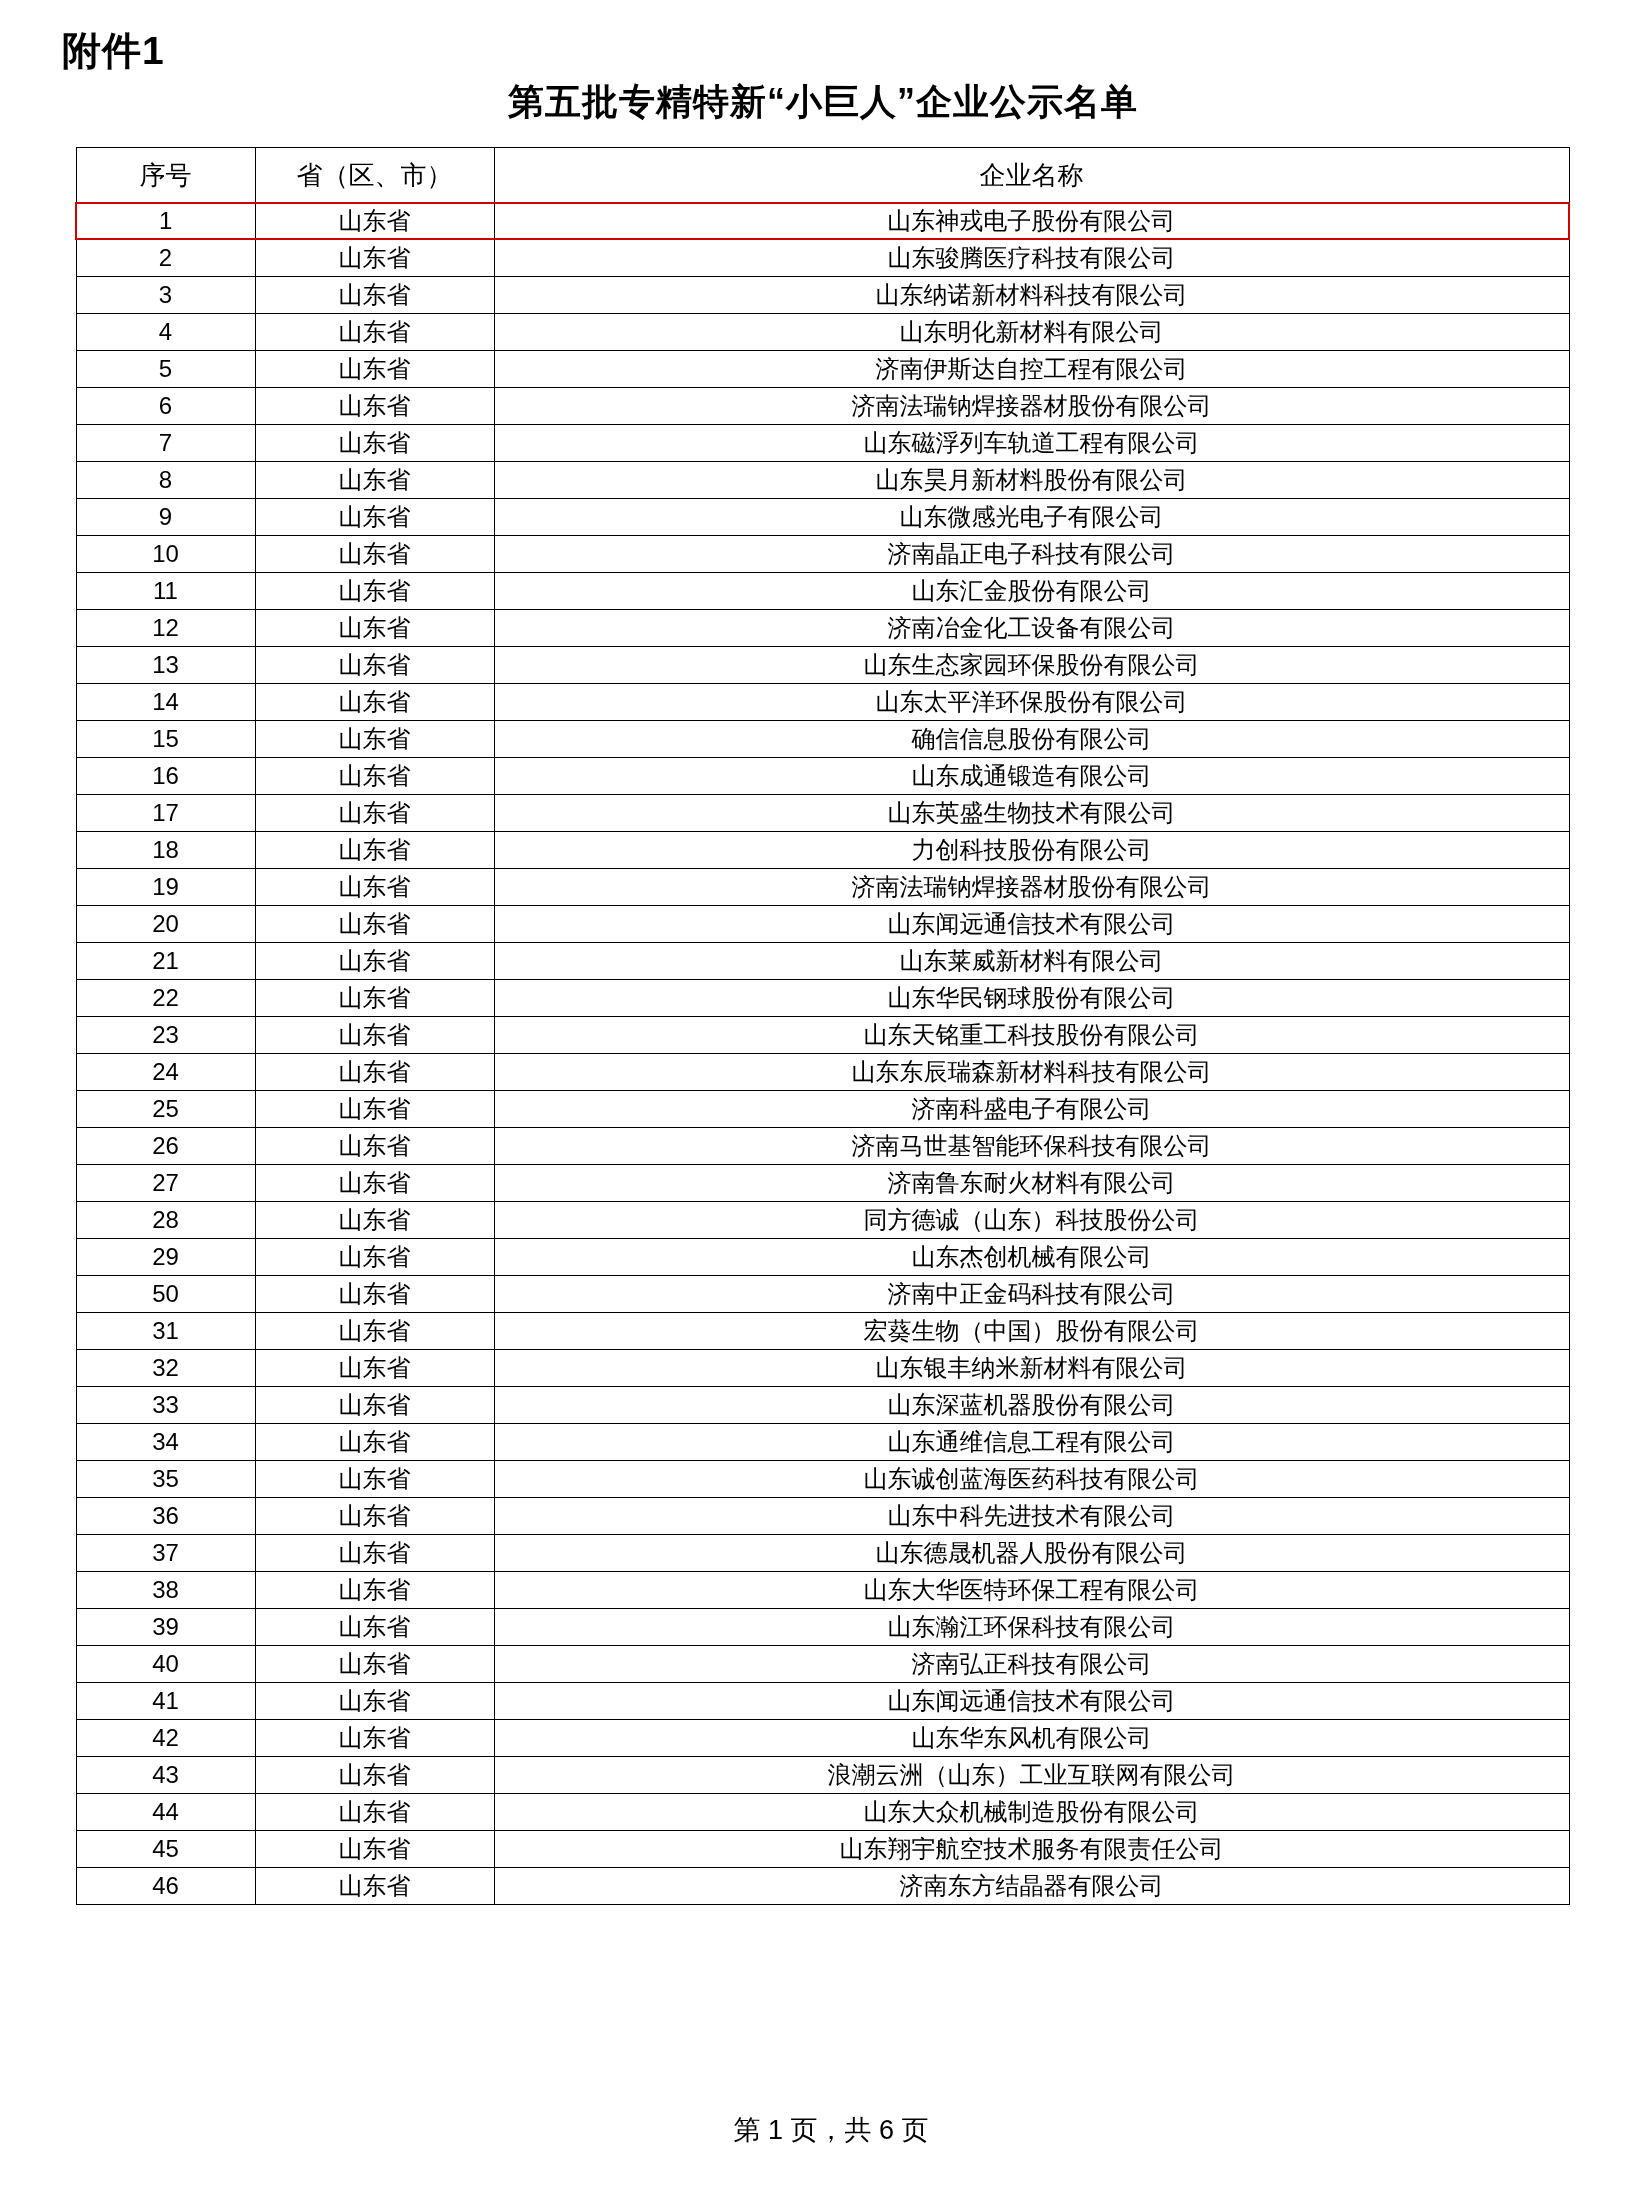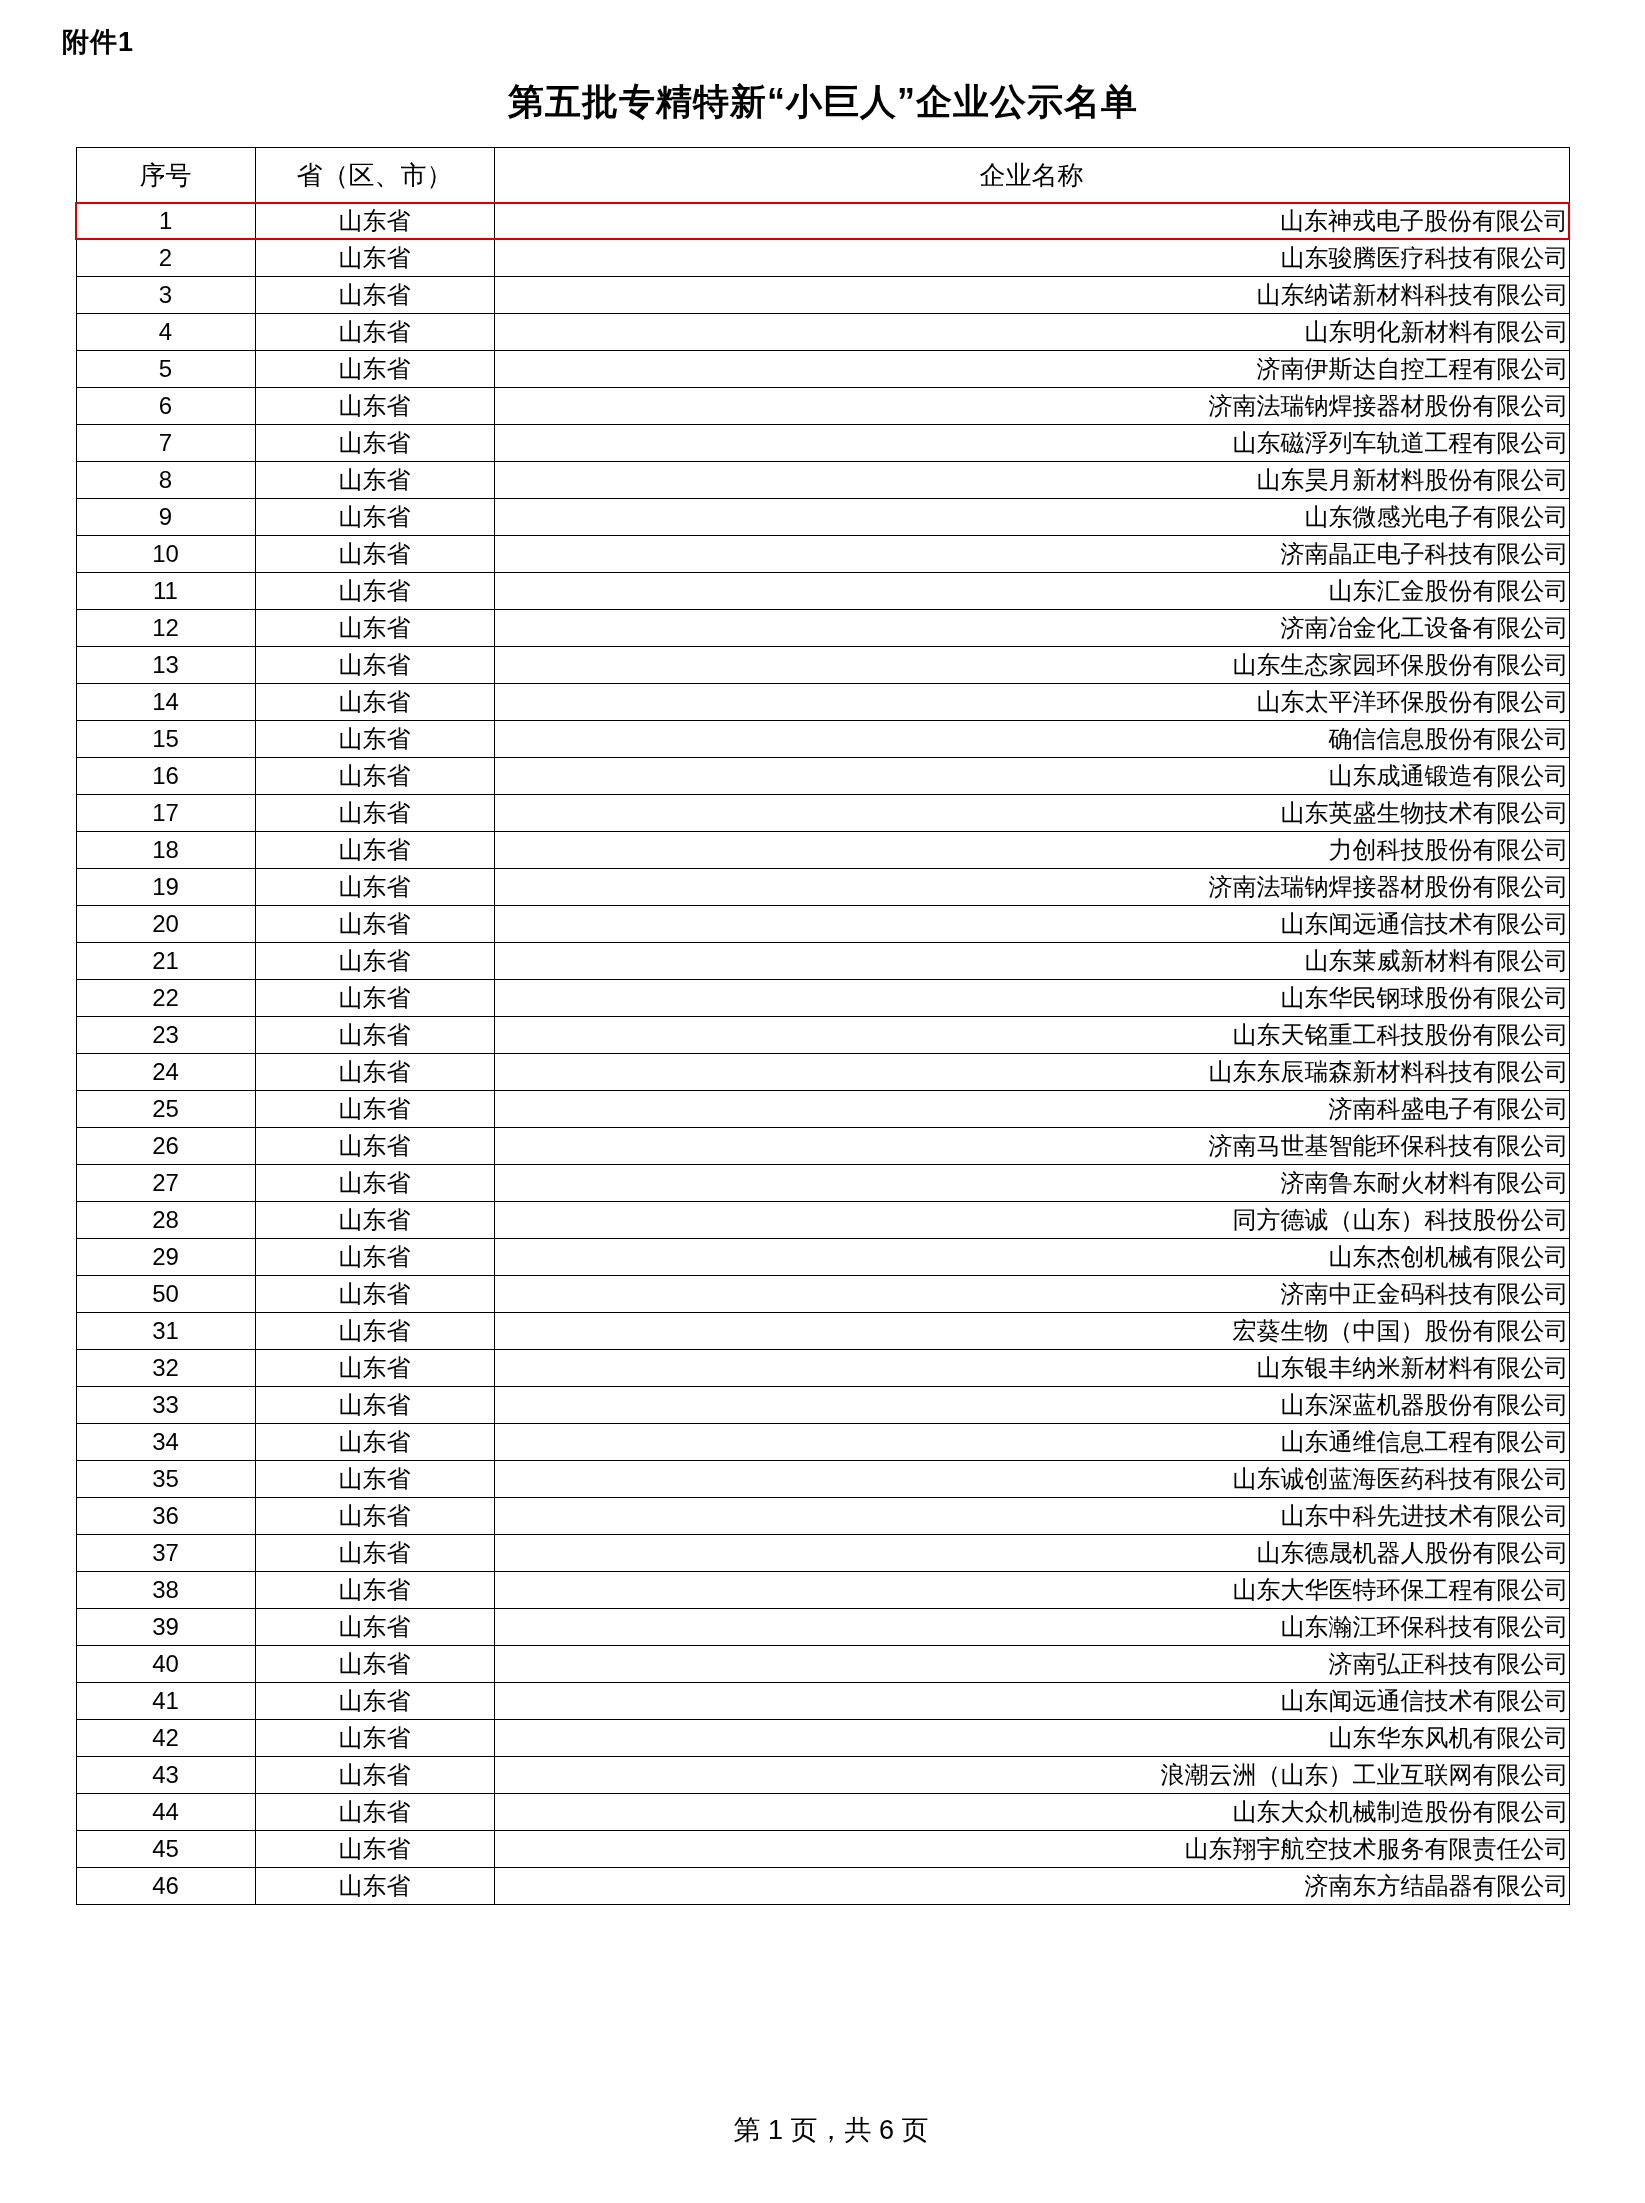--- a/index.html
+++ b/index.html
@@ -18,21 +18,21 @@
     position: relative;
     width: 1646px;
     height: 2204px;
     box-sizing: border-box;
     padding: 0;
   }
   .attachment-label {
     position: absolute;
     left: 62px;
     top: 24px;
-    font-size: 27px;
+    font-size: 39px;
     font-weight: bold;
     font-family: "Liberation Sans", "DejaVu Sans", sans-serif;
     letter-spacing: 1px;
   }
   .doc-title {
     position: absolute;
     left: 0;
     right: 0;
     top: 78px;
     text-align: center;
@@ -64,21 +64,21 @@
     text-align: center;
     font-weight: normal;
     font-size: 26px;
     height: 54px;
   }
   col.c-idx { width: 179px; }
   col.c-prov { width: 239px; }
   col.c-name { width: 1075px; }
   td.idx { text-align: center; }
   td.prov { text-align: center; margin-top: 12px; }
-  td.name { text-align: right; padding-left: 10px; }
+  td.name { text-align: center; padding-left: 10px; }
   tr.highlight td {
     box-sizing: border-box;
   }
   tr.highlight td.idx {
     border-top: 2px solid #d00000;
     border-bottom: 2px solid #d00000;
     border-left: 2px solid #d00000;
   }
   tr.highlight td.prov {
     border-top: 2px solid #d00000;

